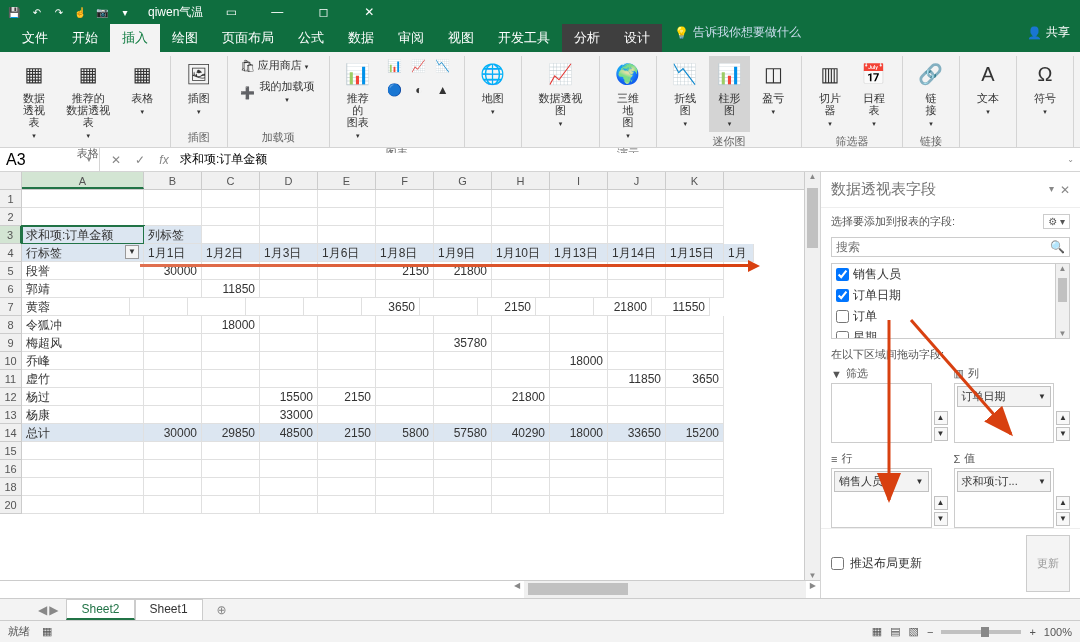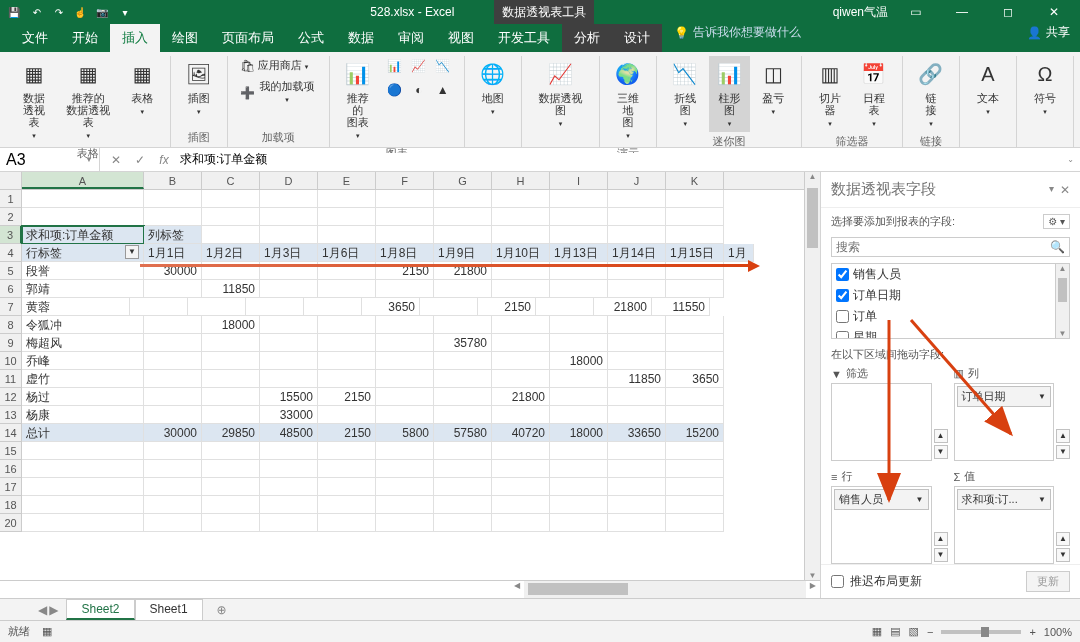--- a/index.html
+++ b/index.html
@@ -68,21 +68,21 @@
 .fl-scroll .thumb { position:absolute; top:14px; left:2px; right:2px; height:24px; background:#c1c1c1; }
 .areas-label { padding:6px 10px 2px; font-size:11px; color:#555; }
 .areas { display:grid; grid-template-columns:1fr 1fr; gap:6px; padding:0 10px; flex:1; }
 .area { display:flex; flex-direction:column; }
 .area .ahdr { font-size:11px; color:#555; padding:2px 0; display:flex; align-items:center; gap:4px; }
 .area .abody { border:1px solid #ccc; flex:1; min-height:40px; padding:2px; }
 .area .chip { background:#f3f3f3; border:1px solid #c1c1c1; padding:2px 4px; font-size:11px; display:flex; align-items:center; justify-content:space-between; margin-bottom:2px; }
 .area-icons { display:flex; flex-direction:column; gap:2px; justify-content:flex-end; padding-bottom:2px; }
 .area-icons span { border:1px solid #c1c1c1; background:#f8f8f8; width:14px; height:14px; font-size:8px; text-align:center; line-height:12px; }
 .defer { padding:6px 10px; display:flex; align-items:center; gap:6px; border-top:1px solid #eee; }
-.defer button { margin-left:auto; border:1px solid #ccc; background:#f4f4f4; padding:2px 10px; font-size:11px; color:#999; }
+.defer button { margin-left:auto; border:1px solid #ccc; background:#f4f4f4; padding:20px 10px; font-size:11px; color:#999; }
 .sheet-tabs { height:22px; background:#f3f3f3; border-top:1px solid #ccc; display:flex; align-items:center; padding-left:30px; gap:0; }
 .sheet-tabs .nav { display:flex; gap:2px; padding:0 8px; color:#888; }
 .stab { padding:2px 14px; border:1px solid #ccc; border-bottom:none; background:#fff; font-size:12px; }
 .stab.active { border-bottom:2px solid #217346; color:#217346; }
 .stab.plus { border:none; background:transparent; color:#888; }
 .statusbar { height:22px; background:#f3f3f3; border-top:1px solid #ccc; display:flex; align-items:center; padding:0 8px; font-size:11px; color:#555; }
 .statusbar .right { margin-left:auto; display:flex; align-items:center; gap:8px; }
 .zoom-slider { width:80px; height:4px; background:#c1c1c1; position:relative; }
 .zoom-slider .knob { position:absolute; left:50%; top:-3px; width:8px; height:10px; background:#888; }
 .arrow-annot { position:absolute; pointer-events:none; }
@@ -93,24 +93,20 @@
 <body>
 
 <div class="titlebar">
   <div class="qat">
     <span>💾</span>
     <span>↶</span>
     <span>↷</span>
     <span>☝</span>
     <span>📷</span>
     <span>▾</span>
-  </div>
-  <div class="center">
-    <span><span>528.xlsx</span> - <span>Excel</span></span>
-    <span class="ctx-tab">数据透视表工具</span>
   </div>
   <div class="right">
     <span>qiwen气温</span>
     <span class="winbtn">▭</span>
     <span class="winbtn">—</span>
     <span class="winbtn">◻</span>
     <span class="winbtn">✕</span>
   </div>
 </div>
 
@@ -494,55 +490,41 @@
             </div>
             <div class="row">
               <div class="rh">14</div>
               <div class="cell total" style="width: 122px;">总计</div>
               <div class="cell num total" style="width: 58px;">30000</div>
               <div class="cell num total" style="width: 58px;">29850</div>
               <div class="cell num total" style="width: 58px;">48500</div>
               <div class="cell num total" style="width: 58px;">2150</div>
               <div class="cell num total" style="width: 58px;">5800</div>
               <div class="cell num total" style="width: 58px;">57580</div>
-              <div class="cell num total" style="width: 58px;">40720</div>
+              <div class="cell num total" style="width: 58px;">40290</div>
               <div class="cell num total" style="width: 58px;">18000</div>
               <div class="cell num total" style="width: 58px;">33650</div>
               <div class="cell num total" style="width: 58px;">15200</div>
             </div>
             <div class="row">
               <div class="rh">15</div>
               <div class="cell" style="width: 122px;"></div>
               <div class="cell" style="width: 58px;"></div>
               <div class="cell" style="width: 58px;"></div>
               <div class="cell" style="width: 58px;"></div>
               <div class="cell" style="width: 58px;"></div>
               <div class="cell" style="width: 58px;"></div>
               <div class="cell" style="width: 58px;"></div>
               <div class="cell" style="width: 58px;"></div>
               <div class="cell" style="width: 58px;"></div>
               <div class="cell" style="width: 58px;"></div>
               <div class="cell" style="width: 58px;"></div>
             </div>
             <div class="row">
               <div class="rh">16</div>
-              <div class="cell" style="width: 122px;"></div>
-              <div class="cell" style="width: 58px;"></div>
-              <div class="cell" style="width: 58px;"></div>
-              <div class="cell" style="width: 58px;"></div>
-              <div class="cell" style="width: 58px;"></div>
-              <div class="cell" style="width: 58px;"></div>
-              <div class="cell" style="width: 58px;"></div>
-              <div class="cell" style="width: 58px;"></div>
-              <div class="cell" style="width: 58px;"></div>
-              <div class="cell" style="width: 58px;"></div>
-              <div class="cell" style="width: 58px;"></div>
-            </div>
-            <div class="row">
-              <div class="rh">17</div>
               <div class="cell" style="width: 122px;"></div>
               <div class="cell" style="width: 58px;"></div>
               <div class="cell" style="width: 58px;"></div>
               <div class="cell" style="width: 58px;"></div>
               <div class="cell" style="width: 58px;"></div>
               <div class="cell" style="width: 58px;"></div>
               <div class="cell" style="width: 58px;"></div>
               <div class="cell" style="width: 58px;"></div>
               <div class="cell" style="width: 58px;"></div>
               <div class="cell" style="width: 58px;"></div>

